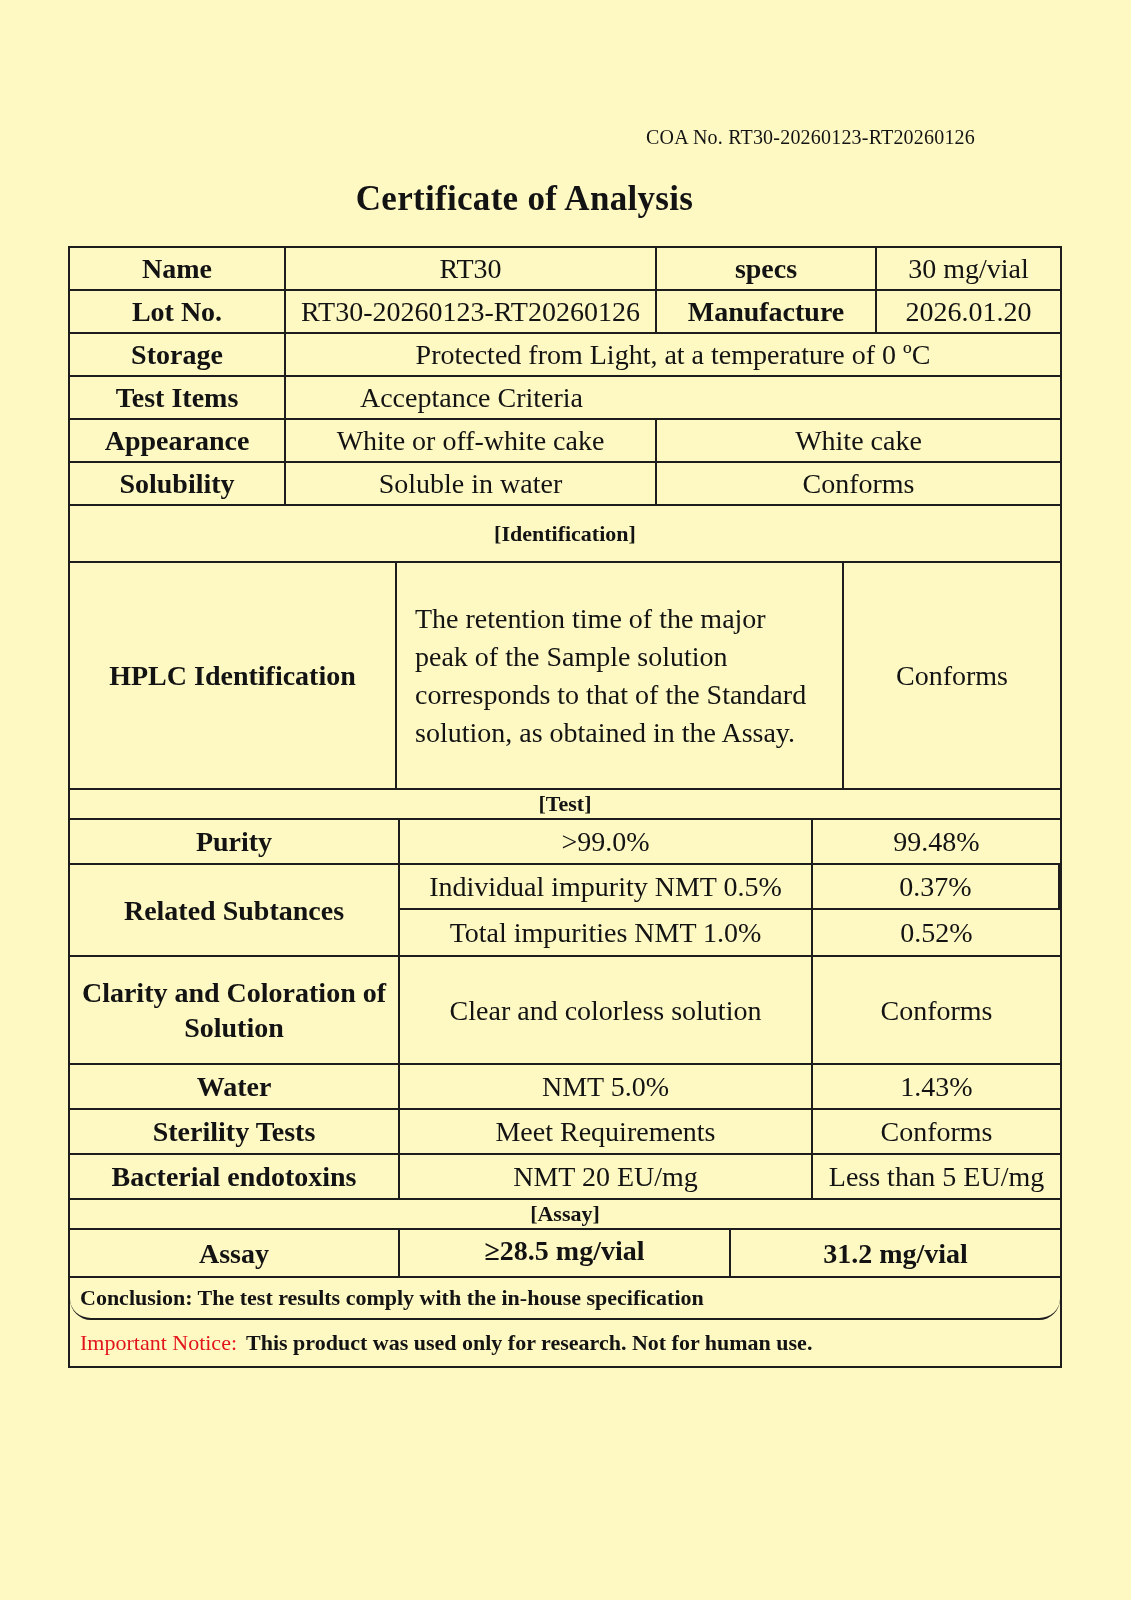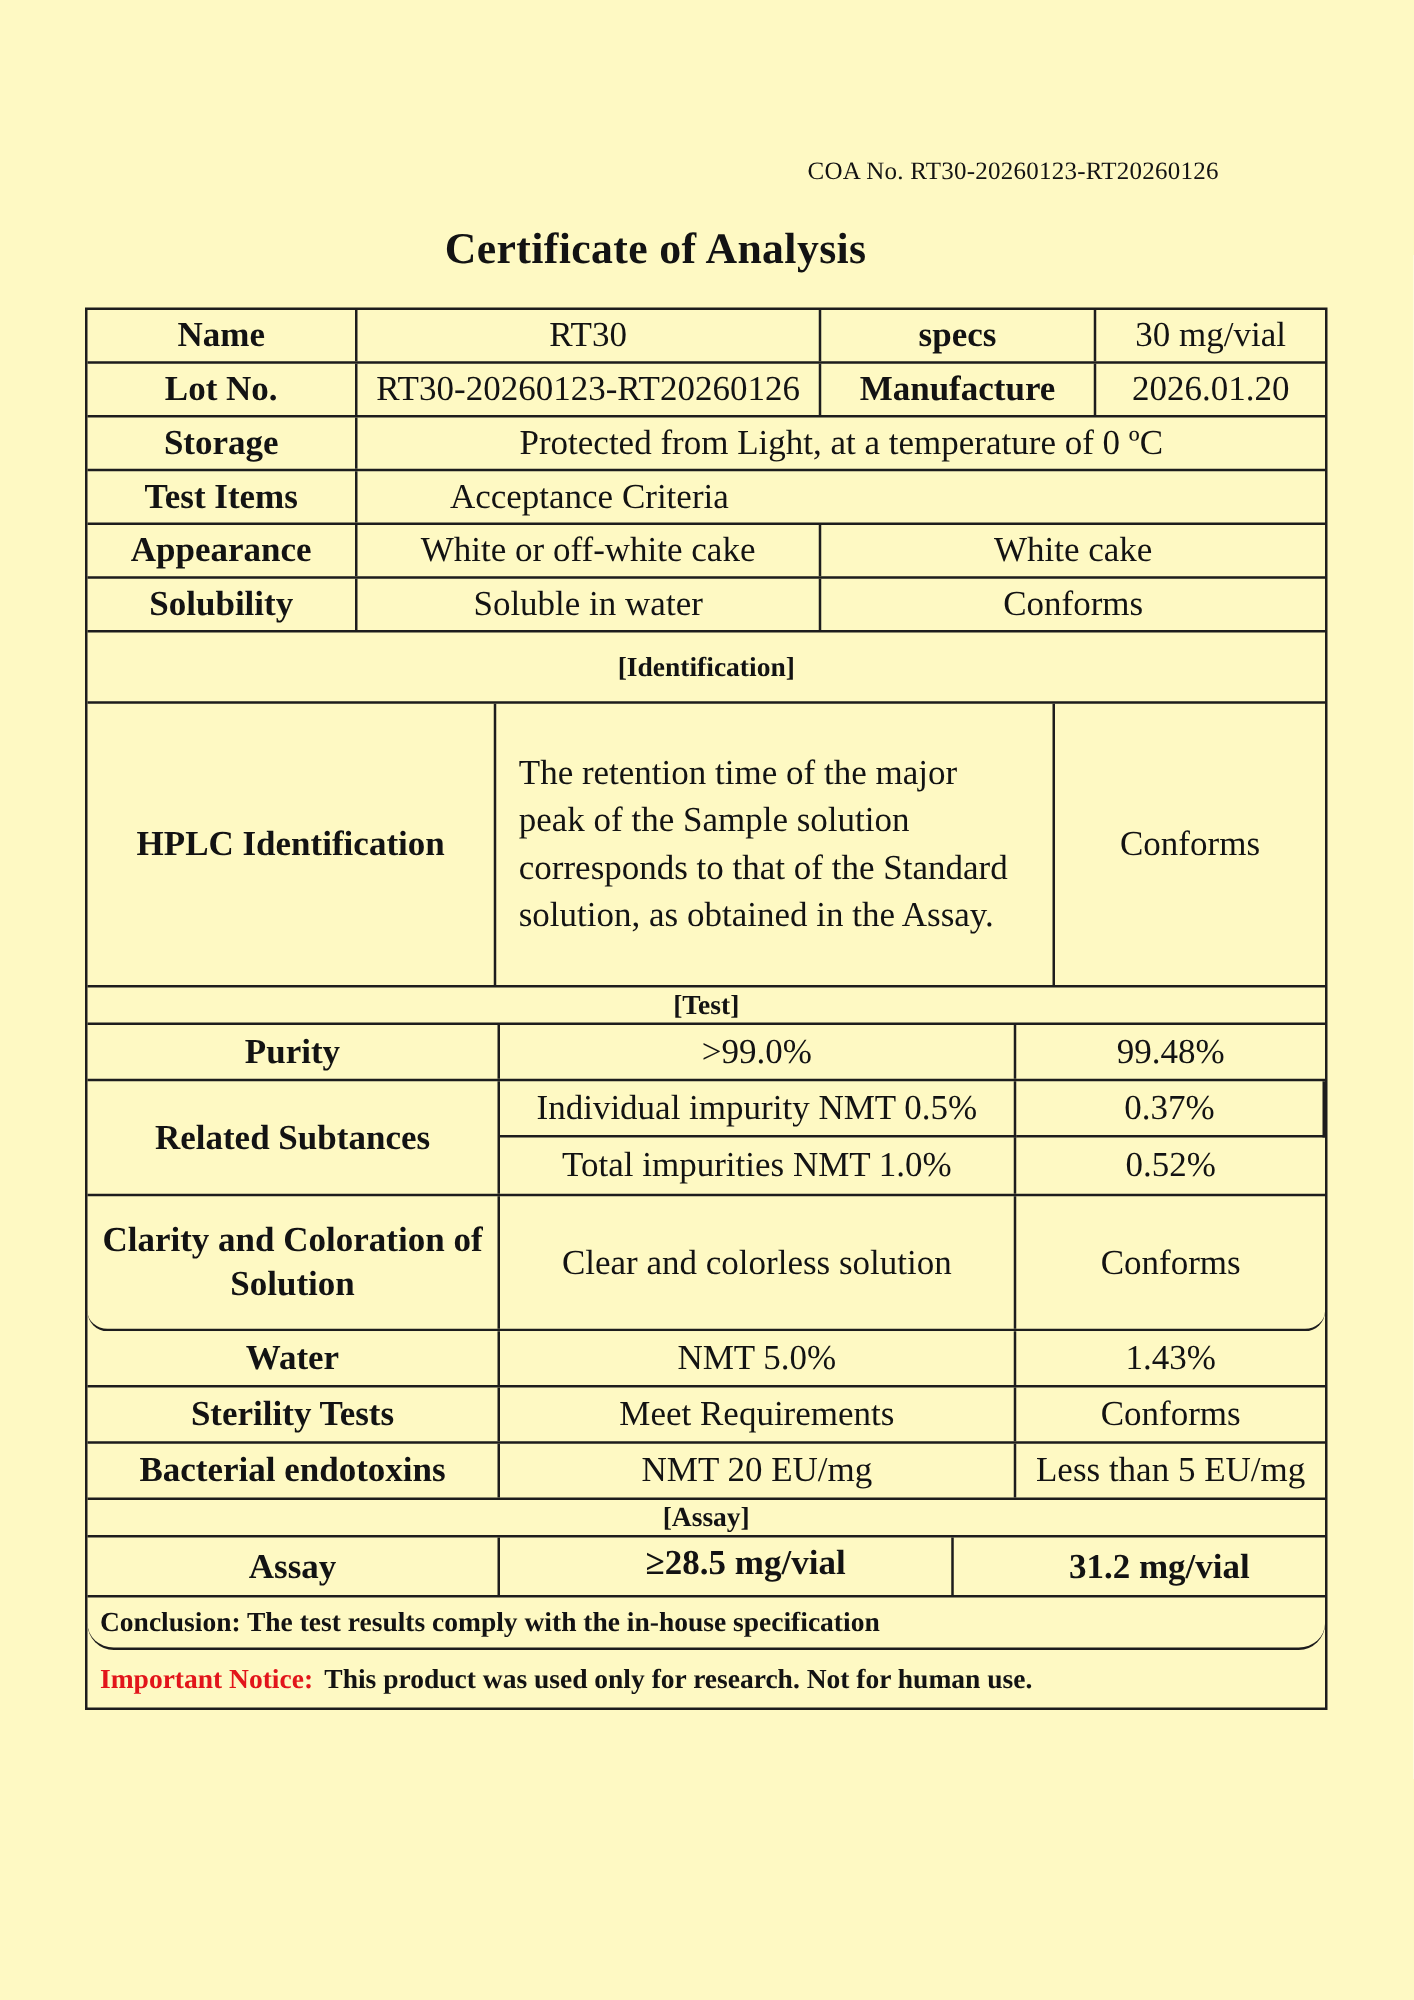--- a/index.html
+++ b/index.html
@@ -28,47 +28,47 @@
     font-size:28px;text-align:center;padding:2px 8px;line-height:1.25;
   }
   .cell:last-child{border-right:none;}
   .lbl{font-weight:bold;}
   
   .colsA{grid-template-columns:216px 371px 220px 1fr;}
   .colsStorage{grid-template-columns:216px 1fr;}
   .colsB{grid-template-columns:216px 371px 1fr;}
   .colsHplc{grid-template-columns:327px 447px 1fr;}
   .colsC{grid-template-columns:330px 413px 1fr;}
-  .colsD{grid-template-columns:330px 331px 1fr;gap:32px;}
+  .colsD{grid-template-columns:330px 331px 1fr;}
   
   .h-std{height:43px;}
   .h-section{height:57px;}
   .h-bar{height:30px;}
   .h-hplc{height:227px;}
   .h-test{height:45px;}
   .h-related{height:92px;}
-  .h-clarity{height:108px;border-radius:16px;}
+  .h-clarity{height:108px;}
   .h-assay{height:48px;}
   .h-conc{height:42px;border-radius:21px;}
   .h-notice{height:46px;}
   .section-bar{display:flex;align-items:center;justify-content:center;
     font-size:22px;font-weight:bold;}
   .hplc-text{justify-content:flex-start;text-align:left;
     padding:6px 18px;line-height:38px;}
   
   .related{grid-template-rows:1fr 1fr;}
   .related .span-label{grid-row:1/3;}
   .related .sub-top{border-bottom:2px solid #1d1d1d;}
   
   .assay-crit{align-items:flex-end;padding-bottom:8px;font-weight:bold;}
   .assay-res{align-items:flex-start;padding-top:6px;font-weight:bold;}
   .fullrow{display:flex;}
   .fullrow .cell{flex:1;justify-content:flex-start;text-align:left;
     padding-left:10px;font-weight:bold;font-size:22px;}
-  .notice-red{font-weight:bold;text-align:center;}
+  .notice-red{font-weight:normal;text-align:center;}
   .notice-rest{font-weight:bold;margin-left:9px;}
 </style>
 </head>
 <body>
 
 <div class="page">
 
   <div class="coa-no">COA No. RT30-20260123-RT20260126</div>
 
   <div class="doc-title">Certificate of Analysis</div>

